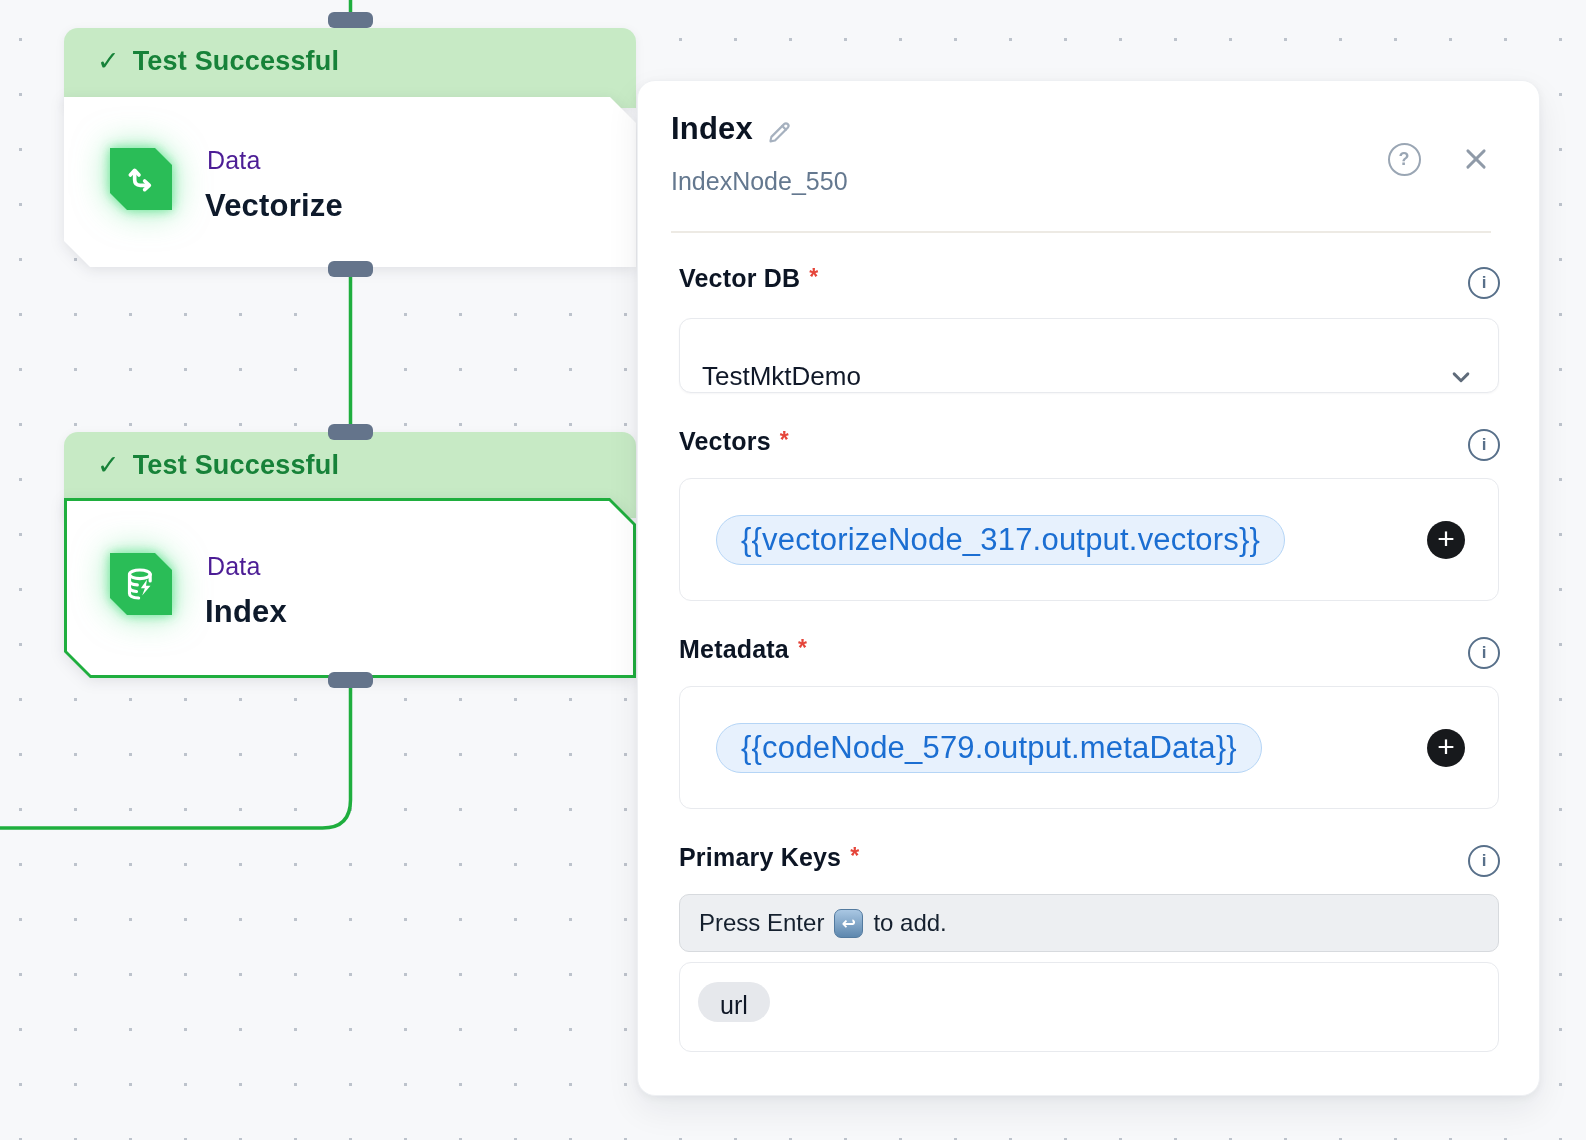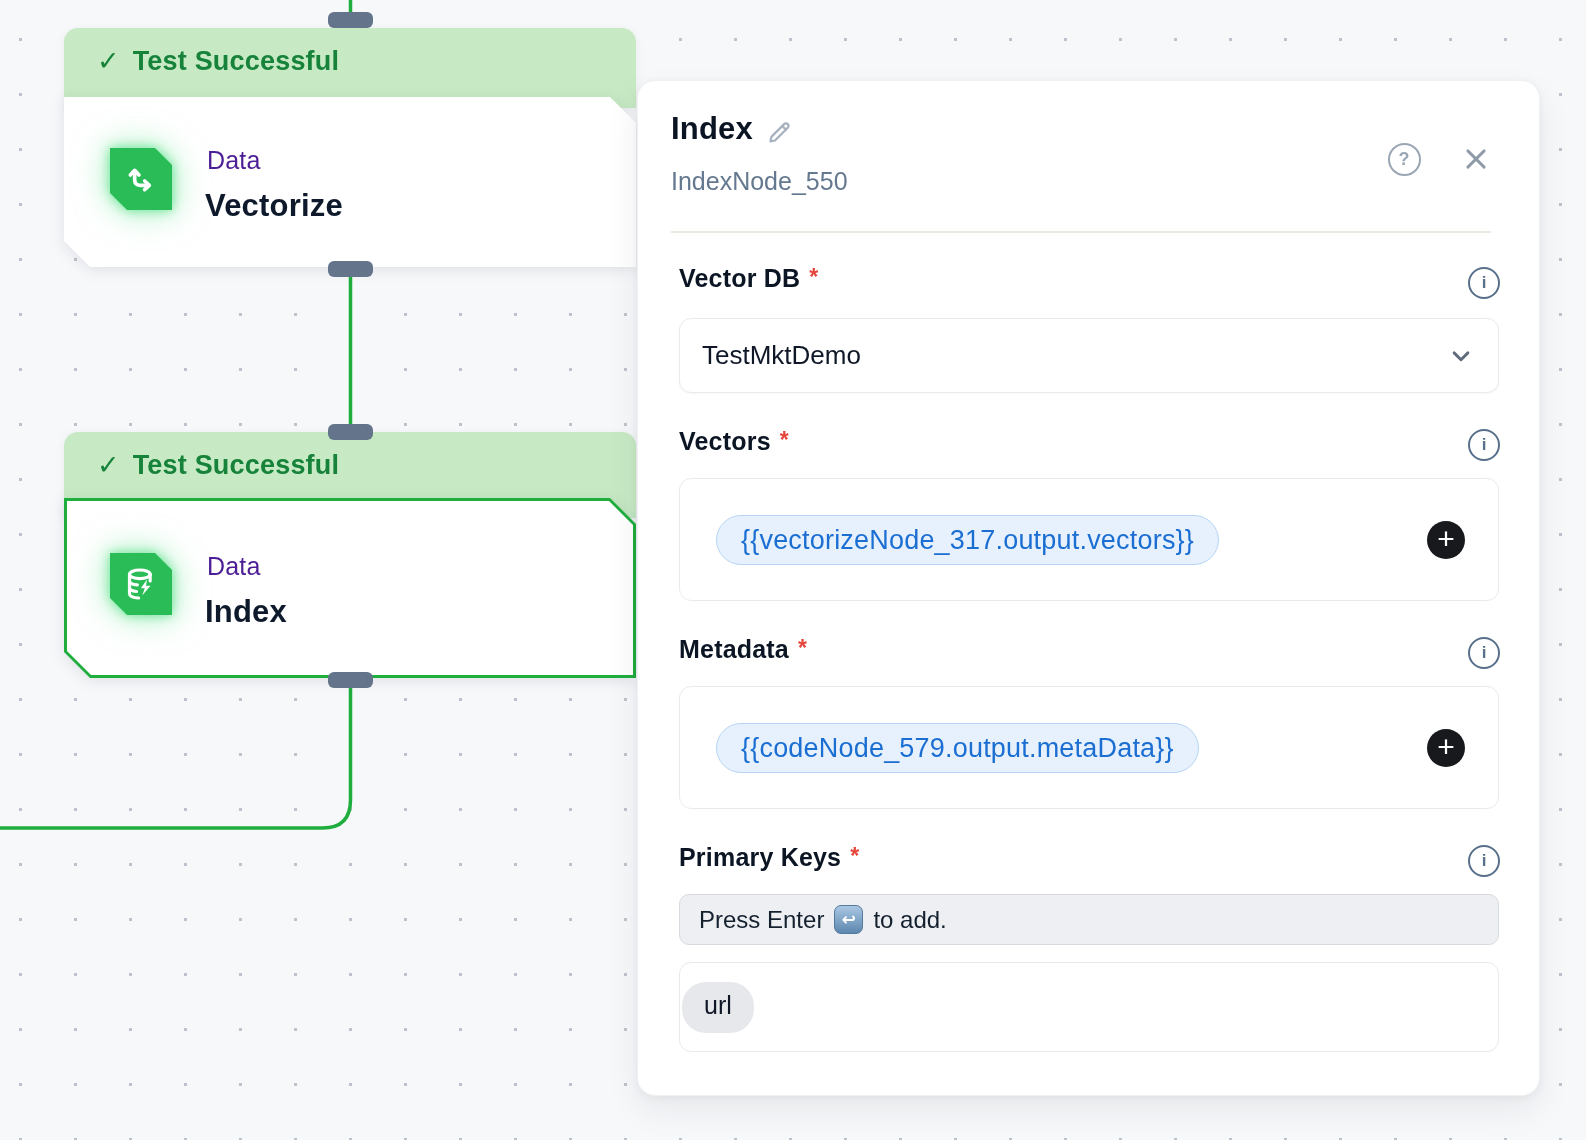--- a/index.html
+++ b/index.html
@@ -57,49 +57,49 @@
   .close-btn{left:821px;}
   .help-circle{width:29px;height:29px;border:2.5px solid #9aa6b4;border-radius:50%;color:#9aa6b4;
     font-size:18px;font-weight:700;display:flex;align-items:center;justify-content:center;}
   .divider{position:absolute;left:33px;top:150px;width:820px;height:2px;background:#edeae4;}
   .f-label{position:absolute;left:41px;font-size:25px;font-weight:700;color:#0c1524;letter-spacing:.2px;}
   .f-label .req{color:#e5453a;font-size:23px;margin-left:9px;font-weight:700;vertical-align:2px;}
   .info-btn{position:absolute;left:829px;width:34px;height:34px;background:none;border:none;padding:0;display:flex;align-items:center;justify-content:center;cursor:pointer;}
   .info-circle{width:28px;height:28px;border:2.5px solid #58708a;border-radius:50%;color:#58708a;
     font-size:17px;font-weight:700;display:flex;align-items:center;justify-content:center;font-style:normal;}
   .box{position:absolute;left:41px;width:820px;background:#fff;border:1.5px solid #e8eaee;border-radius:12px;box-sizing:border-box;}
-  .select-box{top:237px;height:75px;display:flex;align-items:center;padding:0 22px;cursor:pointer;box-shadow:0 1px 2px rgba(15,23,42,.04);}
+  .select-box{top:237px;height:75px;display:flex;align-items:flex-end;padding:0 22px;cursor:pointer;box-shadow:0 1px 2px rgba(15,23,42,.04);}
   .select-value{font-size:26px;color:#101828;flex:1;}
   .token-box{height:123px;}
   .token-box.vectors{top:397px;}
   .token-box.metadata{top:605px;}
   .token{
     position:absolute;left:36px;top:36px;height:50px;line-height:48px;border-radius:26px;
     background:var(--token-bg,#e7f1fd);border:1.5px solid #b5d5f6;color:var(--token-text,#1b6ed2);
-    font-size:27px;padding:0 24px;box-sizing:border-box;cursor:pointer;letter-spacing:.2px;
+    font-size:31px;padding:0 24px;box-sizing:border-box;cursor:pointer;letter-spacing:.2px;
   }
   .plus-btn{
     position:absolute;right:33px;top:42px;width:38px;height:38px;border-radius:50%;
     background:#17191c;color:#fff;border:none;font-size:30px;line-height:34px;
     display:flex;align-items:center;justify-content:center;cursor:pointer;padding:0 0 3px 0;
   }
   .pk-input{
-    position:absolute;left:41px;top:813px;width:820px;height:51px;box-sizing:border-box;
+    position:absolute;left:41px;top:813px;width:820px;height:58px;box-sizing:border-box;
     background:#edeff2;border:1.5px solid #d7dade;border-radius:10px;
     display:flex;align-items:center;gap:10px;padding:0 19px;cursor:text;
   }
   .pk-hint{font-size:24px;color:#15202e;}
   .enter-key{
     display:inline-flex;width:27px;height:27px;border-radius:7px;align-items:center;justify-content:center;
     background:linear-gradient(180deg,#a9c7e3 0%,#5d87ae 100%);border:1px solid #537a9f;
     color:#fff;font-size:17px;font-weight:700;
   }
   .chips-box{top:881px;height:90px;}
   .chip{
-    position:absolute;left:2px;top:19px;height:51px;line-height:47px;border-radius:24px;
+    position:absolute;left:18px;top:19px;height:40px;line-height:47px;border-radius:24px;
     background:#e6e8ec;color:#0f1726;font-size:25px;padding:0 22px;cursor:pointer;
   }
 </style>
 </head>
 <body>
 
 <svg class="edges" width="1586" height="1140" viewBox="0 0 1586 1140">
   <path d="M350.5 0 V 30" fill="none" stroke="#1fae3e" stroke-width="3.5"></path>
   <path d="M350.5 255 V 440" fill="none" stroke="#1fae3e" stroke-width="3.5"></path>
   <path d="M350.5 665 V 800 Q 350.5 828 322.5 828 L 0 828" fill="none" stroke="#1fae3e" stroke-width="3.5"></path>

